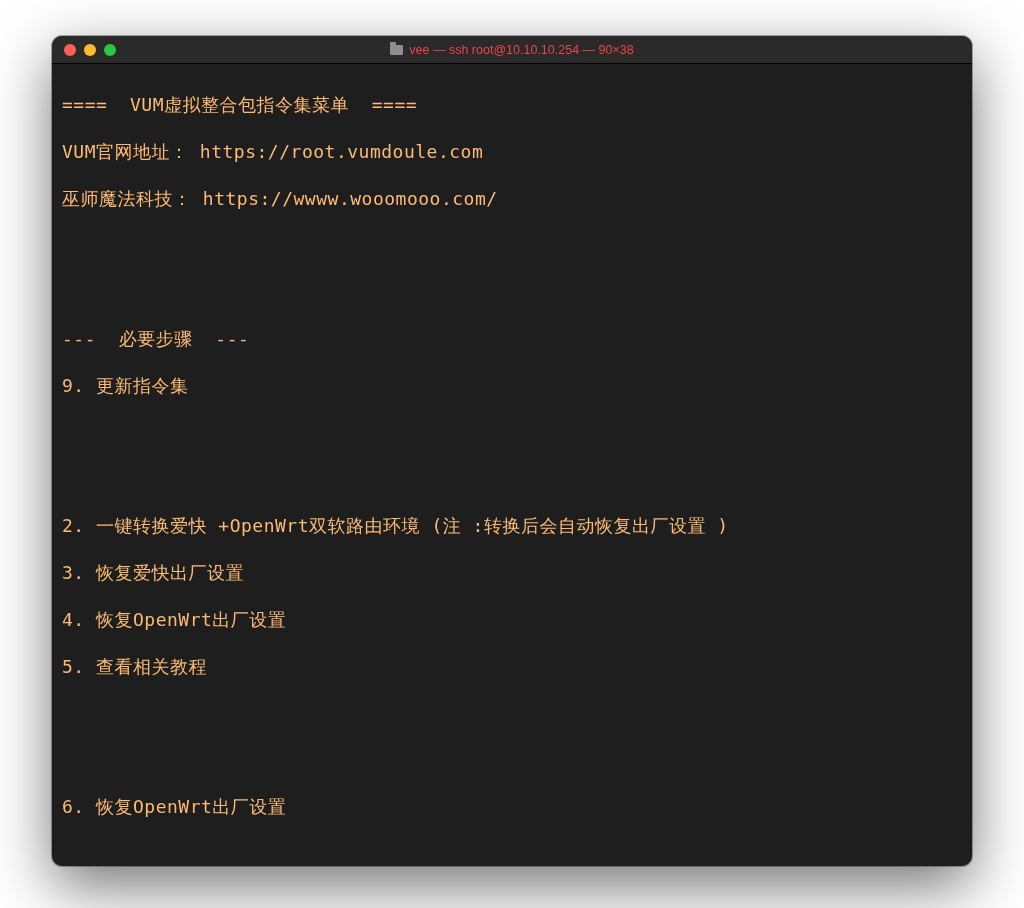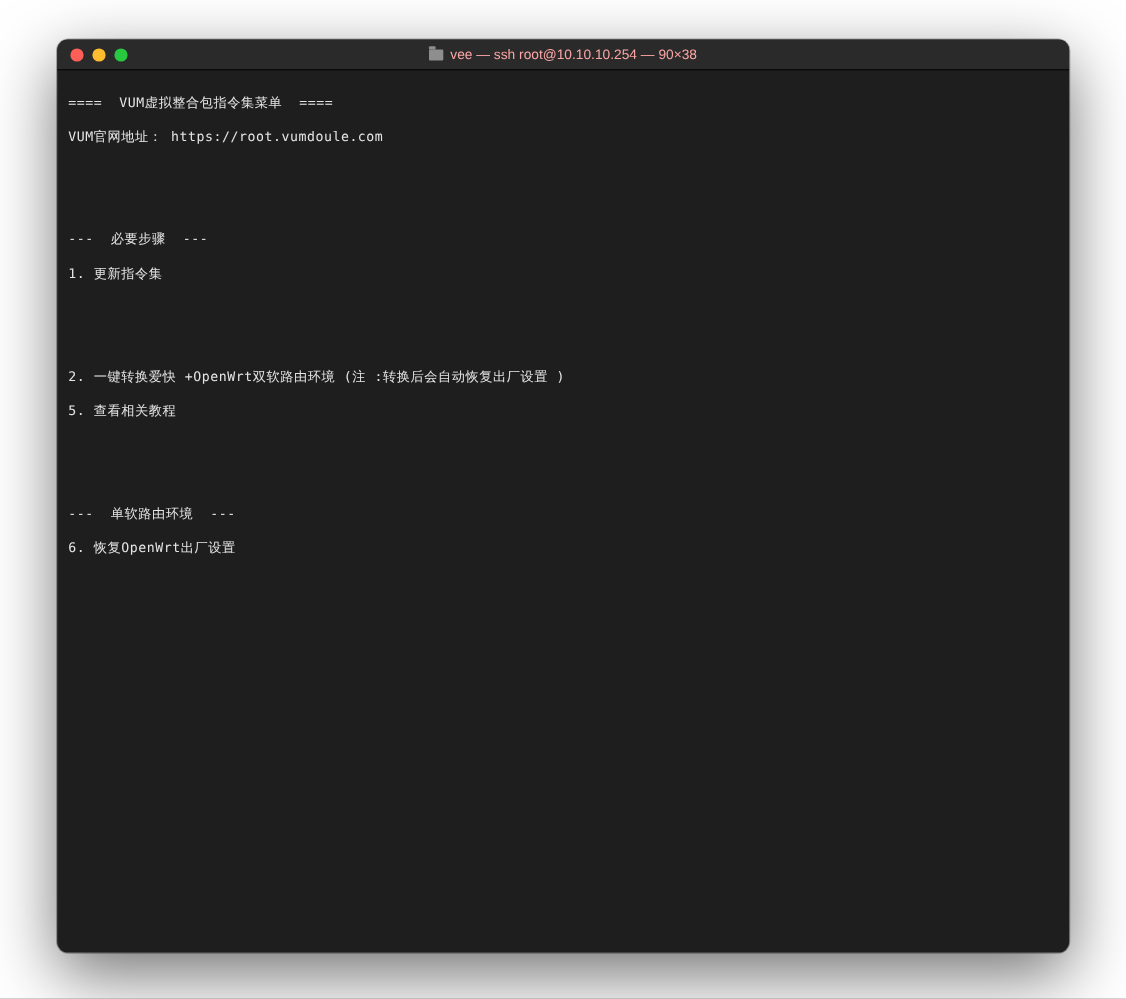--- a/index.html
+++ b/index.html
@@ -44,21 +44,21 @@
   }
   .tl.red    { background: #ff5f57; }
   .tl.yellow { background: #febc2e; }
   .tl.green  { background: #28c840; }
   .title {
     position: absolute;
     left: 0; right: 0;
     text-align: center;
     font-family: -apple-system, BlinkMacSystemFont, "Helvetica Neue", sans-serif;
     font-size: 12.5px;
-    color: #fca5a5;
+    color: #ef4444;
     pointer-events: none;
     display: flex;
     align-items: center;
     justify-content: center;
     gap: 6px;
   }
   .folder-icon {
     display:inline-block;
     width:13px; height:10px;
     background:#8e8e8e;
@@ -69,22 +69,22 @@
     content:"";
     position:absolute;
     top:-3px; left:0;
     width:6px; height:3px;
     background:#8e8e8e;
     border-radius:1px 1px 0 0;
   }
   .terminal {
     flex: 1;
     padding: 6px 10px 8px 10px;
-    color: #e5e5e5;
-    font-size: 12px;
+    color: #fdba74;
+    font-size: 18px;
     line-height: 1.3;
     white-space: pre;
     letter-spacing: 0.5px;
     overflow: hidden;
     position: relative;
   }
   .row { white-space: pre-wrap; }
 </style>
 </head>
 <body>
@@ -98,31 +98,33 @@
     </div>
     <div class="title">
       <span class="folder-icon"></span>
       <span>vee — ssh root@10.10.10.254 — 90×38</span>
     </div>
   </div>
 
   <div class="terminal">
 <div class="row">====  VUM虚拟整合包指令集菜单  ====</div>
 <div class="row">VUM官网地址： https://root.vumdoule.com</div>
+<div class="row">巫师魔法科技： https://wwww.wooomooo.com/</div>
 <div class="row"> </div>
 <div class="row"> </div>
 <div class="row">---  必要步骤  ---</div>
-<div class="row">1. 更新指令集</div>
+<div class="row">9. 更新指令集</div>
 <div class="row"> </div>
 <div class="row"> </div>
 <div class="row">2. 一键转换爱快 +OpenWrt双软路由环境 (注 :转换后会自动恢复出厂设置 )</div>
+<div class="row">3. 恢复爱快出厂设置</div>
+<div class="row">4. 恢复OpenWrt出厂设置</div>
 <div class="row">5. 查看相关教程</div>
 <div class="row"> </div>
 <div class="row"> </div>
-<div class="row">---  单软路由环境  ---</div>
 <div class="row">6. 恢复OpenWrt出厂设置</div>
 
 
 
 
 
 
 
 
 

